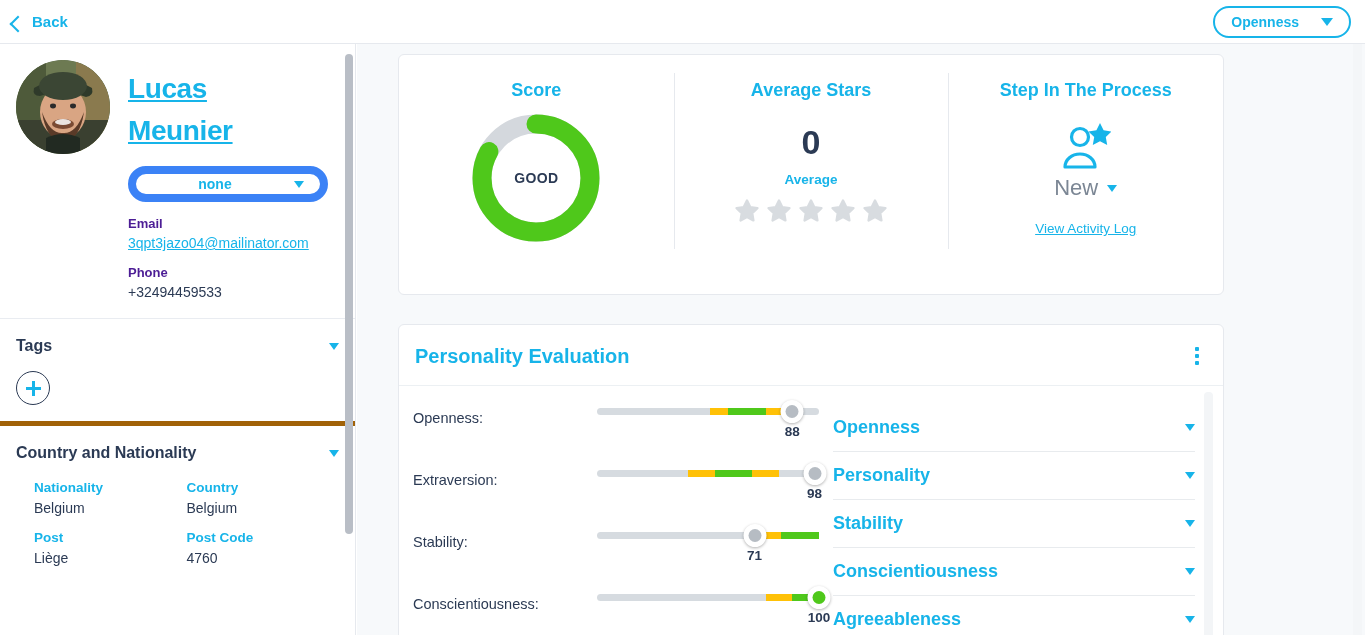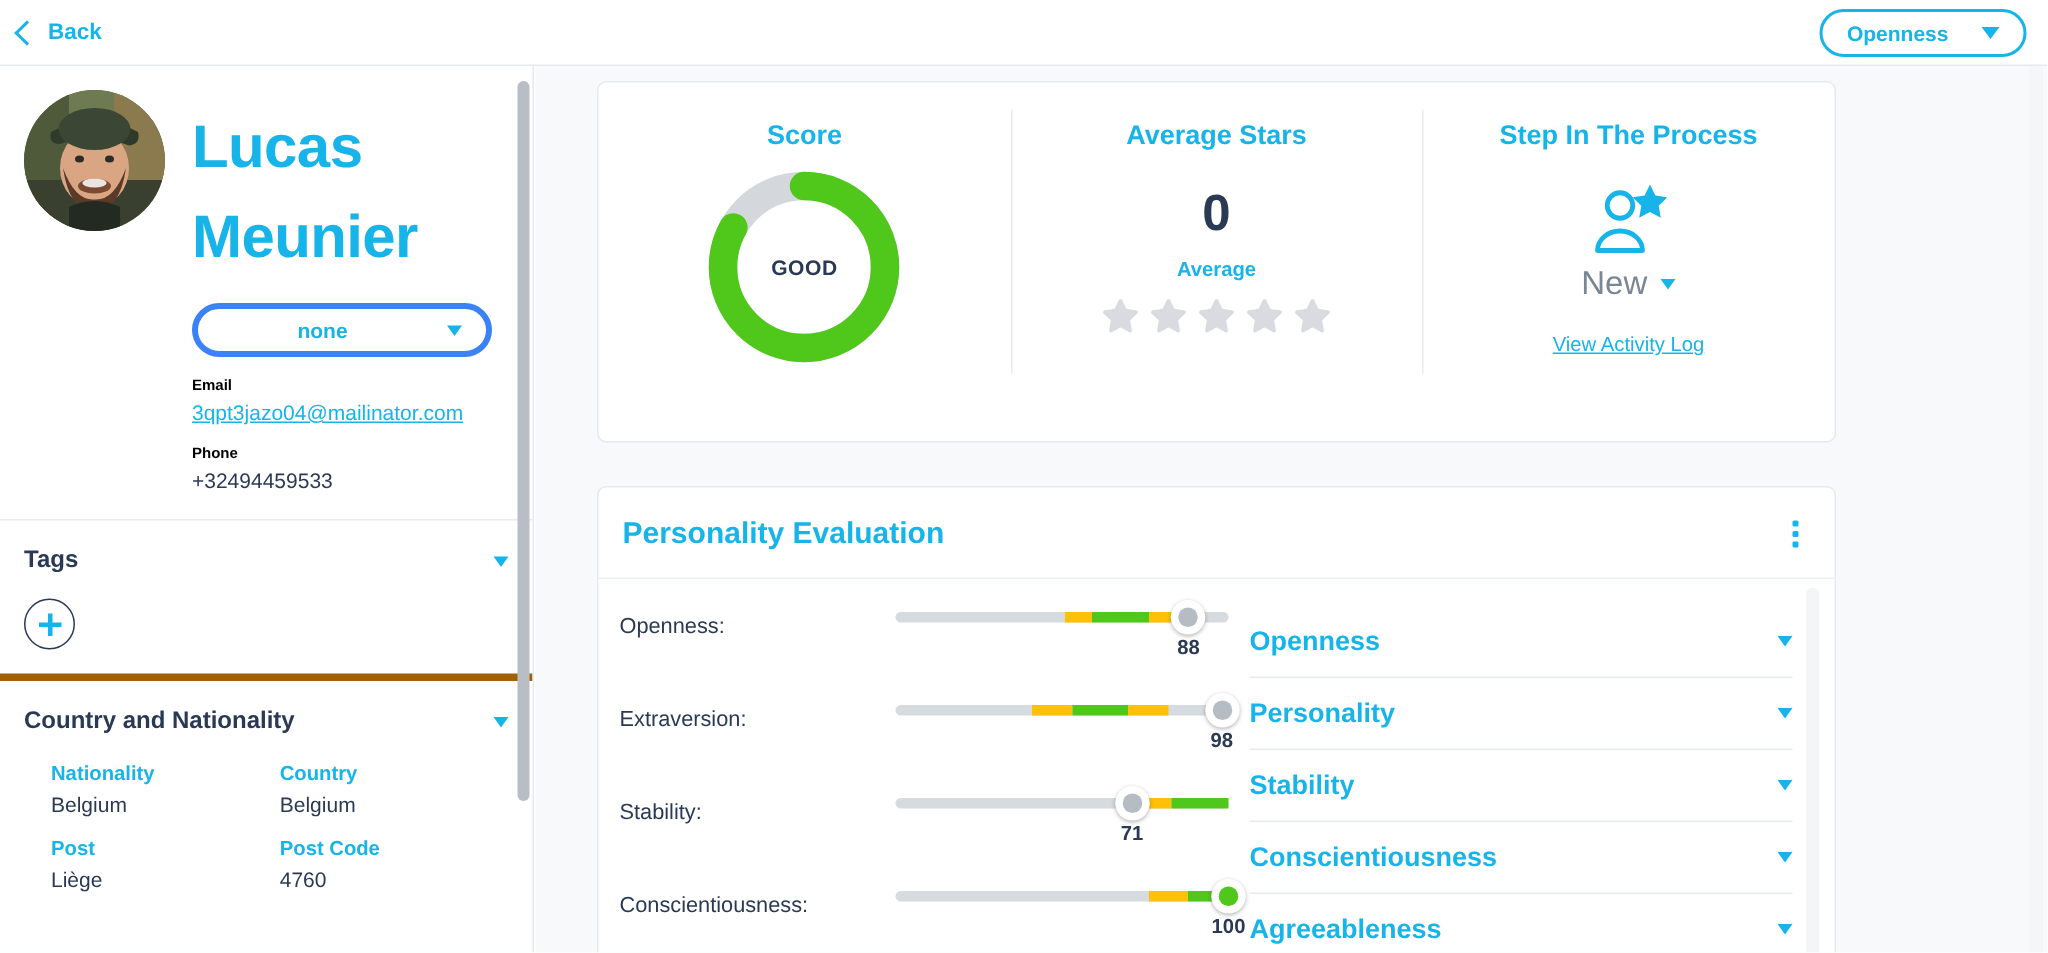--- a/index.html
+++ b/index.html
@@ -14,21 +14,21 @@
   .app { position: relative; width: 1365px; height: 635px; }
 
   
   .topbar {
     position: absolute; left: 0; top: 0; width: 1365px; height: 44px;
     background: #ffffff; border-bottom: 1px solid #e6e9ee;
     display: flex; align-items: center; justify-content: space-between;
     padding: 0 14px 0 12px;
   }
   .back-link {
-    display: flex; align-items: center; gap: 6px;
+    display: flex; align-items: flex-end; gap: 6px;
     color: #17b4e9; font-size: 15px; font-weight: 600; cursor: pointer;
   }
   .chev-left {
     width: 12px; height: 12px; border-left: 2.6px solid #17b4e9;
     border-bottom: 2.6px solid #17b4e9; transform: rotate(45deg);
     margin-right: 2px;
   }
   .actions-btn {
     display: flex; align-items: center; gap: 22px;
     border: 2px solid #17b4e9; border-radius: 20px;
@@ -49,32 +49,32 @@
   }
   .sb-top { padding: 16px 0 0 0; border-bottom: 1px solid #e9ecf1; }
   .prof-row { display: flex; padding: 0 16px; }
   .avatar {
     width: 94px; height: 94px; border-radius: 50%; flex: 0 0 94px;
     background: #5b6a4e; overflow: hidden; position: relative;
   }
   .avatar svg { display: block; width: 94px; height: 94px; }
   .prof-right { margin-left: 18px; flex: 1; padding-top: 8px; }
   .pname {
-    color: #17b4e9; font-size: 40px; font-weight: 700;
-    line-height: 1.5; letter-spacing: -0.4px;
+    color: #17b4e9; font-size: 28px; font-weight: 700;
+    line-height: 1.5; letter-spacing: -0.4px; text-decoration: underline;
   }
   .sel-none {
     margin-top: 14px; width: 200px; height: 36px; border-radius: 18px;
-    border: 4px solid #3b82f6; display: flex; align-items: center;
+    border: 8px solid #3b82f6; display: flex; align-items: center;
     justify-content: space-between; padding: 0 16px 0 0;
     cursor: pointer; background: #fff;
   }
   .sel-none .lbl { flex: 1; text-align: center; color: #17b4e9; font-size: 14px; font-weight: 600; }
   .field { margin-top: 14px; }
-  .field .k { font-size: 10px; font-weight: 700; color: #000000; }
+  .field .k { font-size: 13px; font-weight: 700; color: #4c1d95; }
   .field .v { font-size: 14px; color: #2b3a54; margin-top: 4px; }
   .field .v.link { color: #17b4e9; text-decoration: underline; cursor: pointer; }
   .sb-pad { padding: 0 16px 18px 16px; }
 
   .sb-sec { border-bottom: 5px solid #a16207; padding: 18px 16px 16px 16px; }
   .sb-sec-head {
     display: flex; align-items: center; justify-content: space-between;
     cursor: pointer;
   }
   .sb-sec-title { font-size: 16px; font-weight: 700; color: #2b3a54; }

